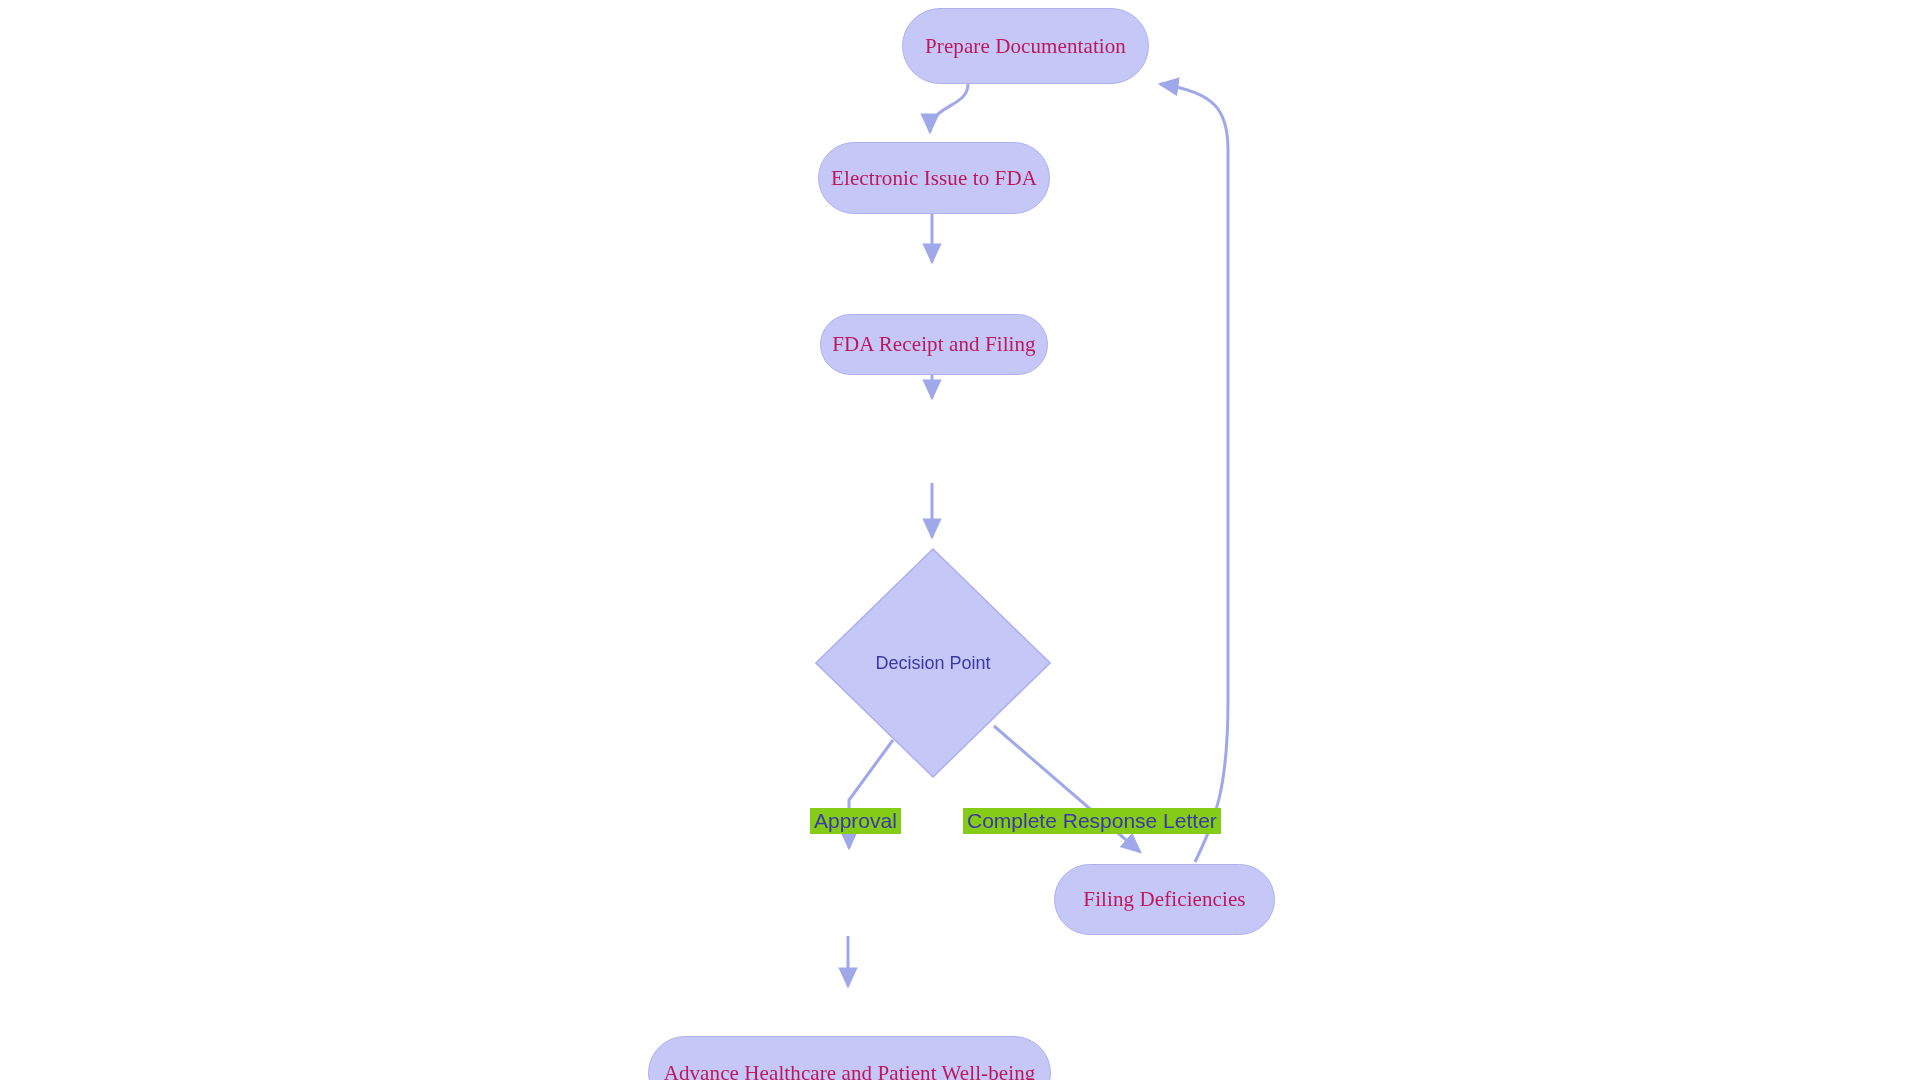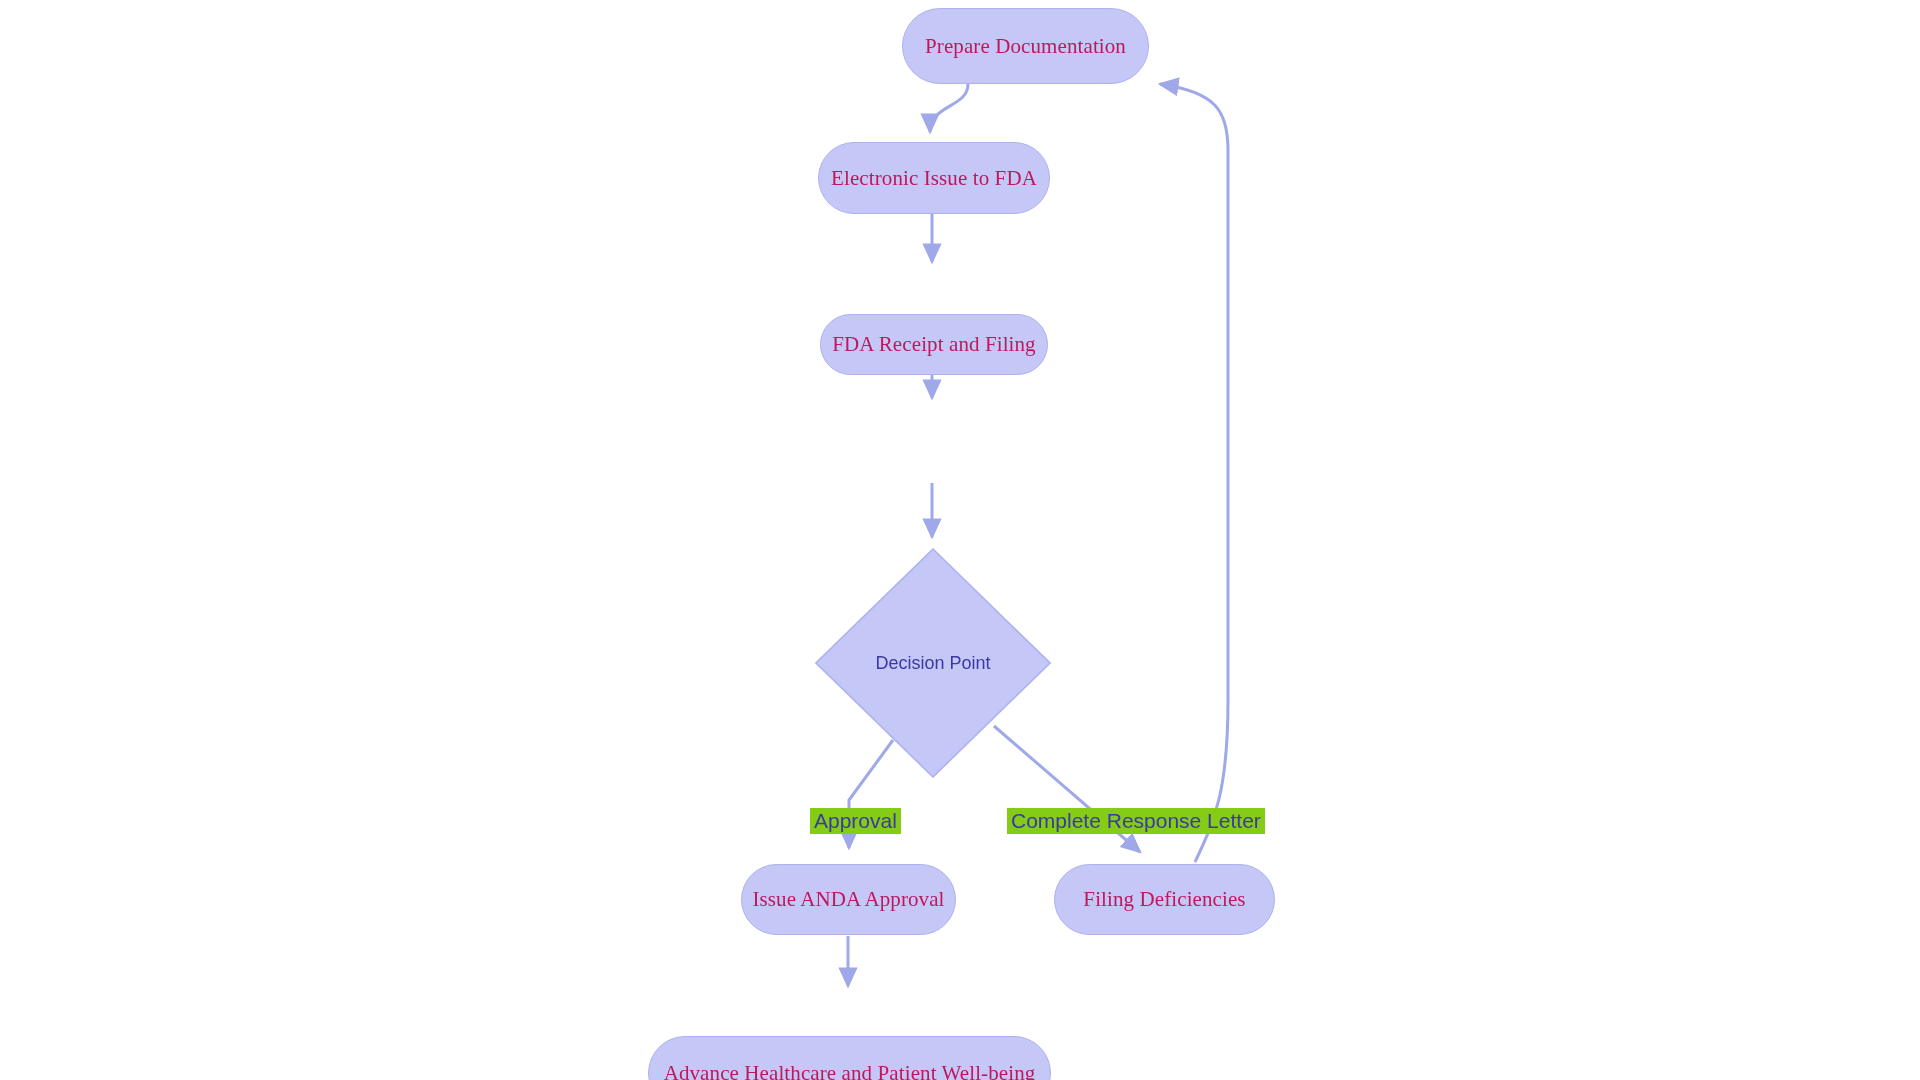--- a/index.html
+++ b/index.html
@@ -130,27 +130,24 @@
     <svg class="diamond-shape" viewBox="0 0 236 230" xmlns="http://www.w3.org/2000/svg">
       <polygon points="118,1 235,115 118,229 1,115" fill="#c5c7f7" stroke="#adb2ef" stroke-width="1.6"></polygon>
     </svg>
     <div class="diamond-text">Decision Point</div>
   </div>
 
   <div class="edge-label" style="left:810px; top:808px;">
     <span>Approval</span>
   </div>
 
-  <div class="edge-label" style="left:963px; top:808px;margin-left:44px;">
+  <div class="edge-label" style="left:963px; top:808px;">
     <span>Complete Response Letter</span>
   </div>
 
-  <div class="node" style="left:741px; top:864px; width:215px; height:71px;">
-    <span class="node-label">Issue ANDA Approval</span>
-  </div>
 
   <div class="node" style="left:1054px; top:864px; width:221px; height:71px;">
     <span class="node-label">Filing Deficiencies</span>
   </div>
 
   <div class="node" style="left:648px; top:1000px; width:403px; height:74px;margin-top:36px;">
     <span class="node-label">Advance Healthcare and Patient Well-being</span>
   </div>
 
 </div>

